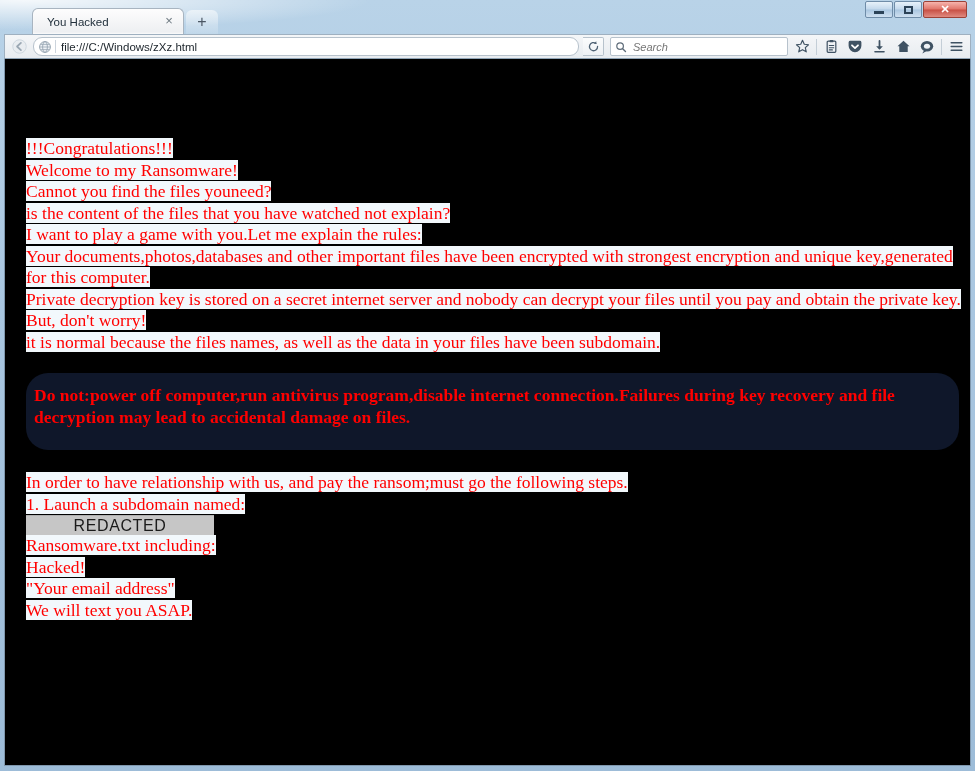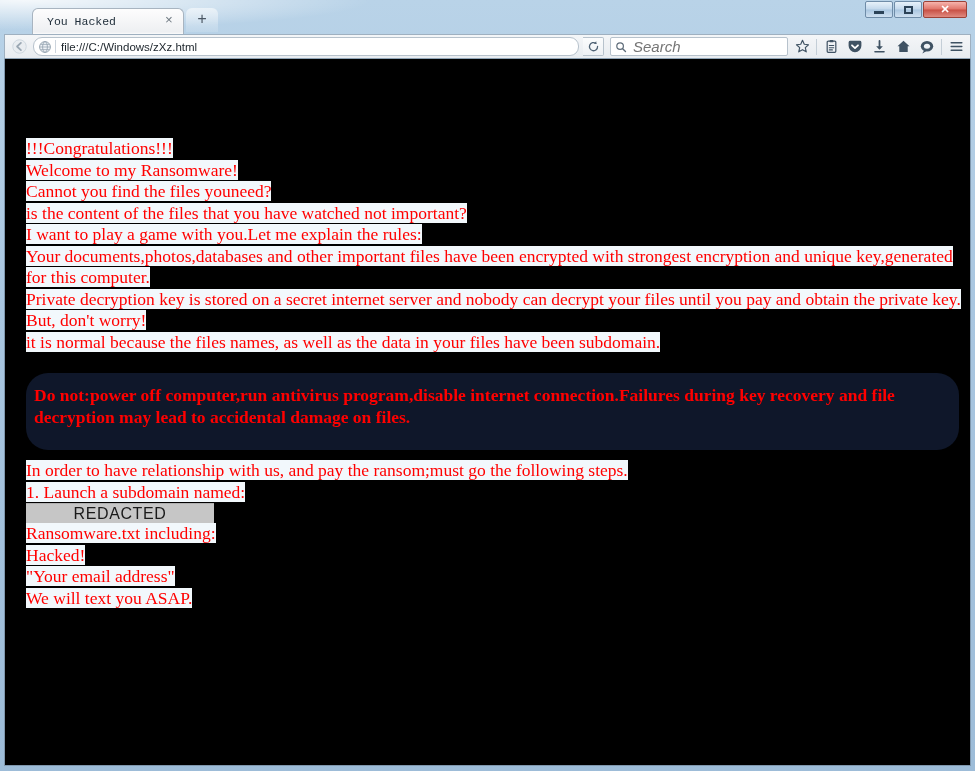--- a/index.html
+++ b/index.html
@@ -28,21 +28,21 @@
     pointer-events: none;
   }
 
   
   #titlebar {
     position: relative;
     height: 34px;
     display: flex;
     align-items: flex-end;
   }
-  .tabstrip { display: flex; padding-left: 28px; font-family: Liberation Mono, monospace; }
+  .tabstrip { display: flex; align-items: flex-end; padding-left: 28px; }
 
   .tab {
     position: relative;
     display: flex; align-items: center;
     height: 26px;
     min-width: 152px;
     padding: 0 6px 0 14px;
     background: linear-gradient(to bottom,#fdfdfd 0%, #f3f4f6 60%, #eceef1 100%);
     border: 1px solid #a8b4c0;
     border-bottom: none;
@@ -134,21 +134,21 @@
     border-radius: 0 2px 2px 0;
     cursor: pointer; color:#4f6274;
   }
   #searchbar {
     width: 178px; height: 19px; flex: 0 0 auto;
     background: #fff; border: 1px solid #b7c2cc; border-radius: 2px;
     display: flex; align-items: center; padding: 0 4px; margin-left: 2px;
   }
   #searchbar input {
     border: none; outline: none; width: 100%;
-    font-size: 15px; font-style: italic; color: #6b7681;
+    font-size: 11px; font-style: italic; color: #6b7681;
     font-family: "Liberation Sans", sans-serif;
     background: transparent;
   }
   .toolsep { width: 1px; height: 16px; background: #c4ced7; flex: 0 0 auto; }
 
   
   #content {
     position: relative;
     height: 707px;
     background: #000;
@@ -182,21 +182,21 @@
     border-radius: 22px;
   }
   .warnbox .line {
     font-weight: bold;
     font-size: 17.5px;
     line-height: 22px;
     padding: 0;
   }
   .warnbox .line span.hl { background: transparent; }
 
-  .block-lower { margin-top: 10px; }
+  .block-lower { margin-top: 22px; }
 
   
   .redaction {
     position: relative;
     display: block;
     width: 188px;
     height: 20px;
     background: #c6c6c6;
     border-top: 1px solid #b0b0b0;
     margin-left: 5px;
@@ -323,21 +323,21 @@
     </div>
   </div>
 
   <div id="content">
     <div id="page">
 
       <div>
         <p class="line"><span class="hl">!!!Congratulations!!!</span></p>
         <p class="line"><span class="hl">Welcome to my Ransomware!</span></p>
         <p class="line"><span class="hl">Cannot you find the files youneed?</span></p>
-        <p class="line"><span class="hl">is the content of the files that you have watched not important?</span></p>
+        <p class="line"><span class="hl">is the content of the files that you have watched not explain?</span></p>
         <p class="line"><span class="hl">I want to play a game with you.Let me explain the rules:</span></p>
         <p class="line"><span class="hl">Your documents,photos,databases and other important files have been encrypted with strongest encryption and unique key,generated for this computer.</span></p>
         <p class="line"><span class="hl">Private decryption key is stored on a secret internet server and nobody can decrypt your files until you pay and obtain the private key.</span></p>
         <p class="line"><span class="hl">But, don't worry!</span></p>
         <p class="line"><span class="hl">it is normal because the files names, as well as the data in your files have been subdomain.</span></p>
       </div>
 
       <div class="warnbox">
         <p class="line"><span class="hl">Do not:power off computer,run antivirus program,disable internet connection.Failures during key recovery and file decryption may lead to accidental damage on files.</span></p>
       </div>

